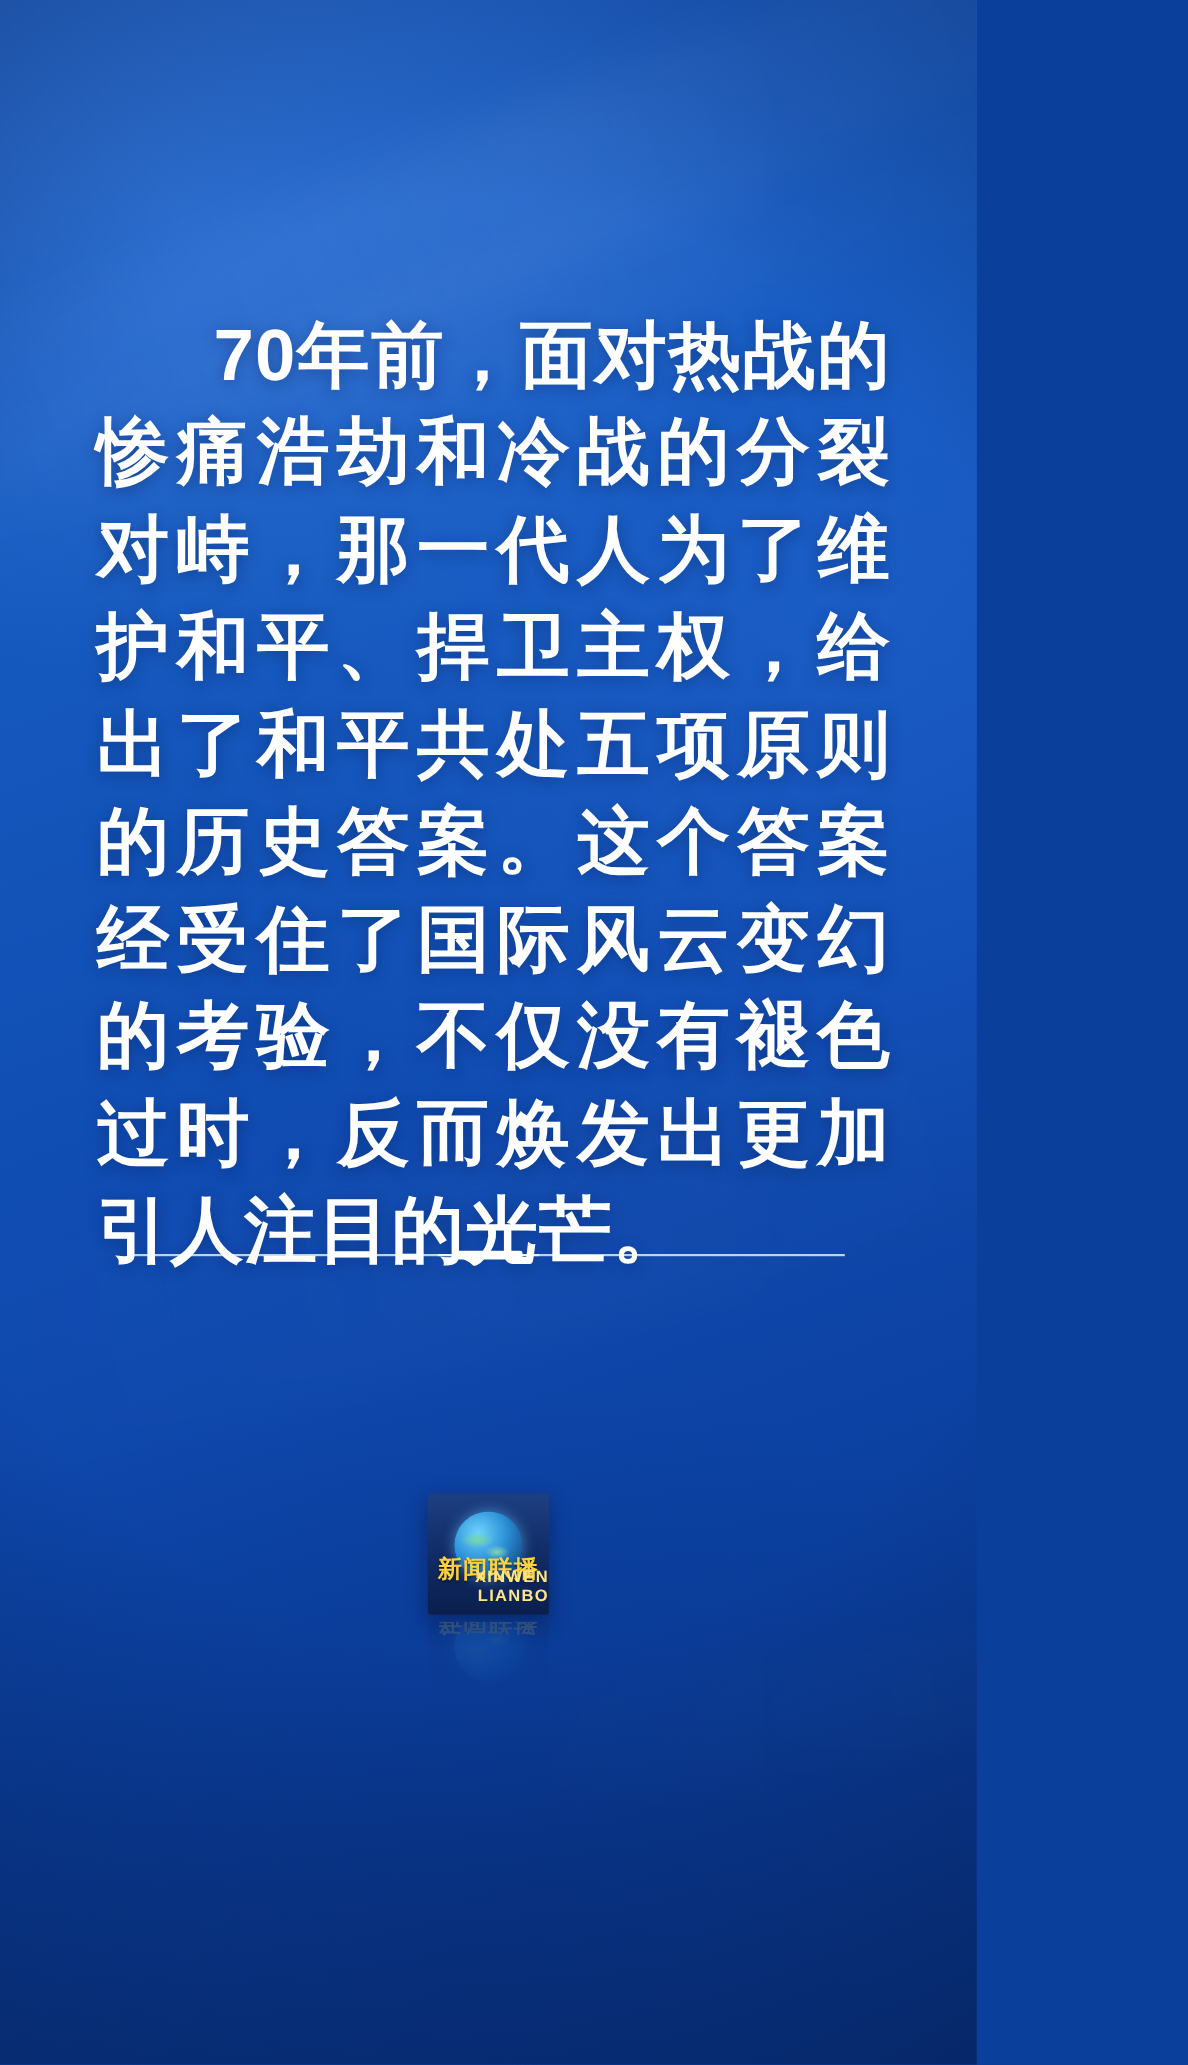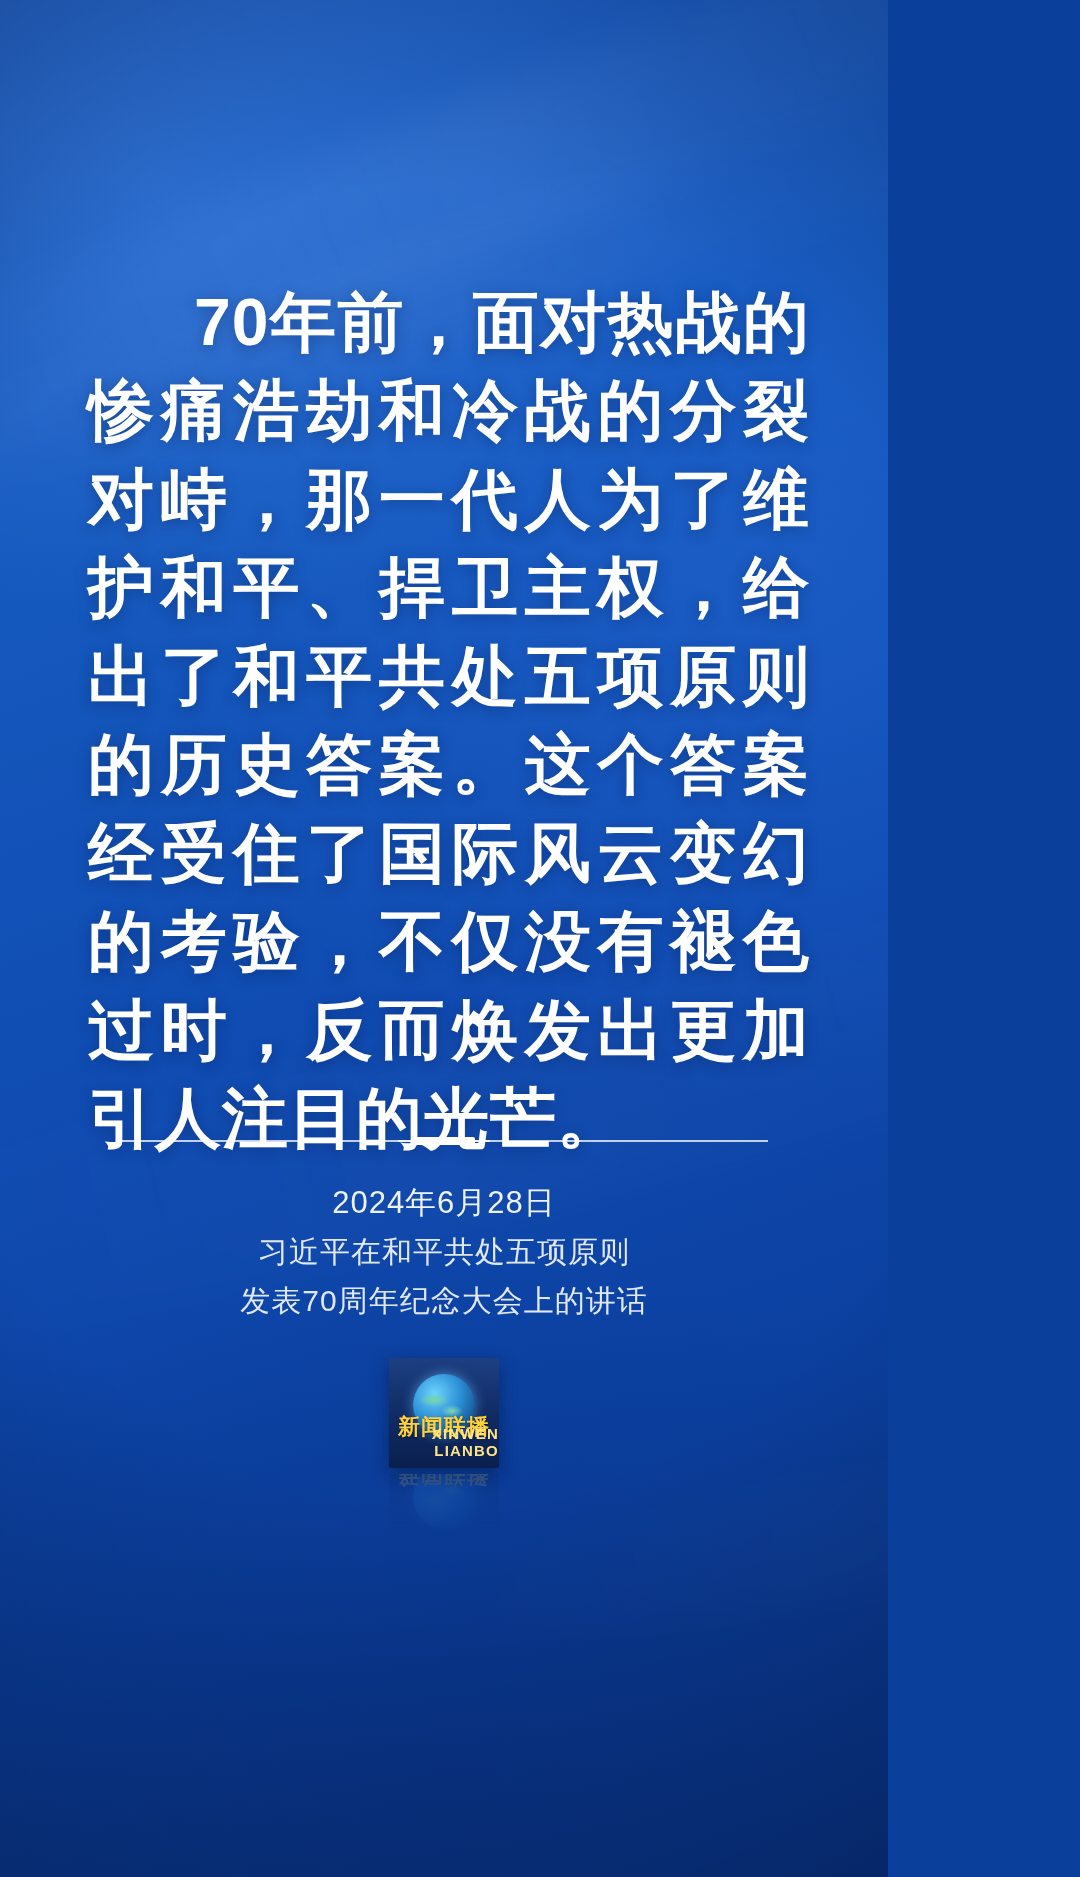--- a/index.html
+++ b/index.html
@@ -186,25 +186,20 @@
   <div class="vignette"></div>
 
   <div class="quote">70年前，面对热战的惨痛浩劫和冷战的分裂对峙，那一代人为了维护和平、捍卫主权，给出了和平共处五项原则的历史答案。这个答案经受住了国际风云变幻的考验，不仅没有褪色过时，反而焕发出更加引人注目的光芒。</div>
 
   <div class="divider">
     <div class="line left"></div>
     <div class="dot"></div>
     <div class="line right"></div>
   </div>
 
-  <div class="caption">
-    <div class="line1">2024年6月28日</div>
-    <div class="line2">习近平在和平共处五项原则</div>
-    <div class="line3">发表70周年纪念大会上的讲话</div>
-  </div>
 
   <div class="logo-wrap">
     <div class="logo">
       <div class="globe"></div>
       <div class="logo-cn">新闻联播</div>
       <div class="logo-en">XINWEN LIANBO</div>
     </div>
   </div>
 
   <div class="logo-reflection">

